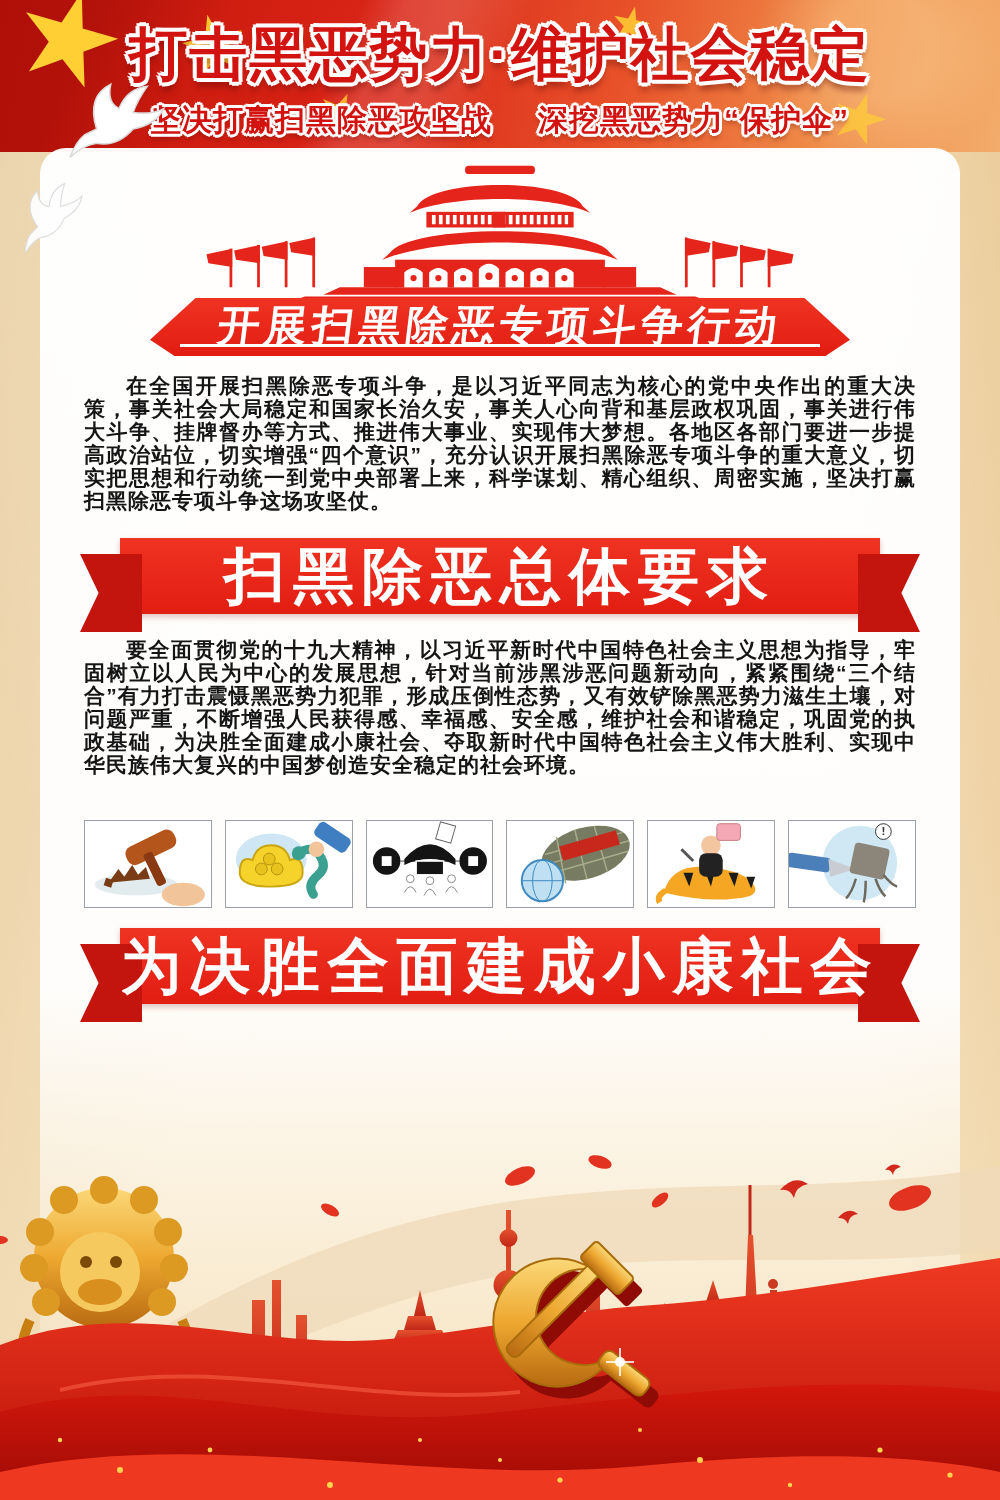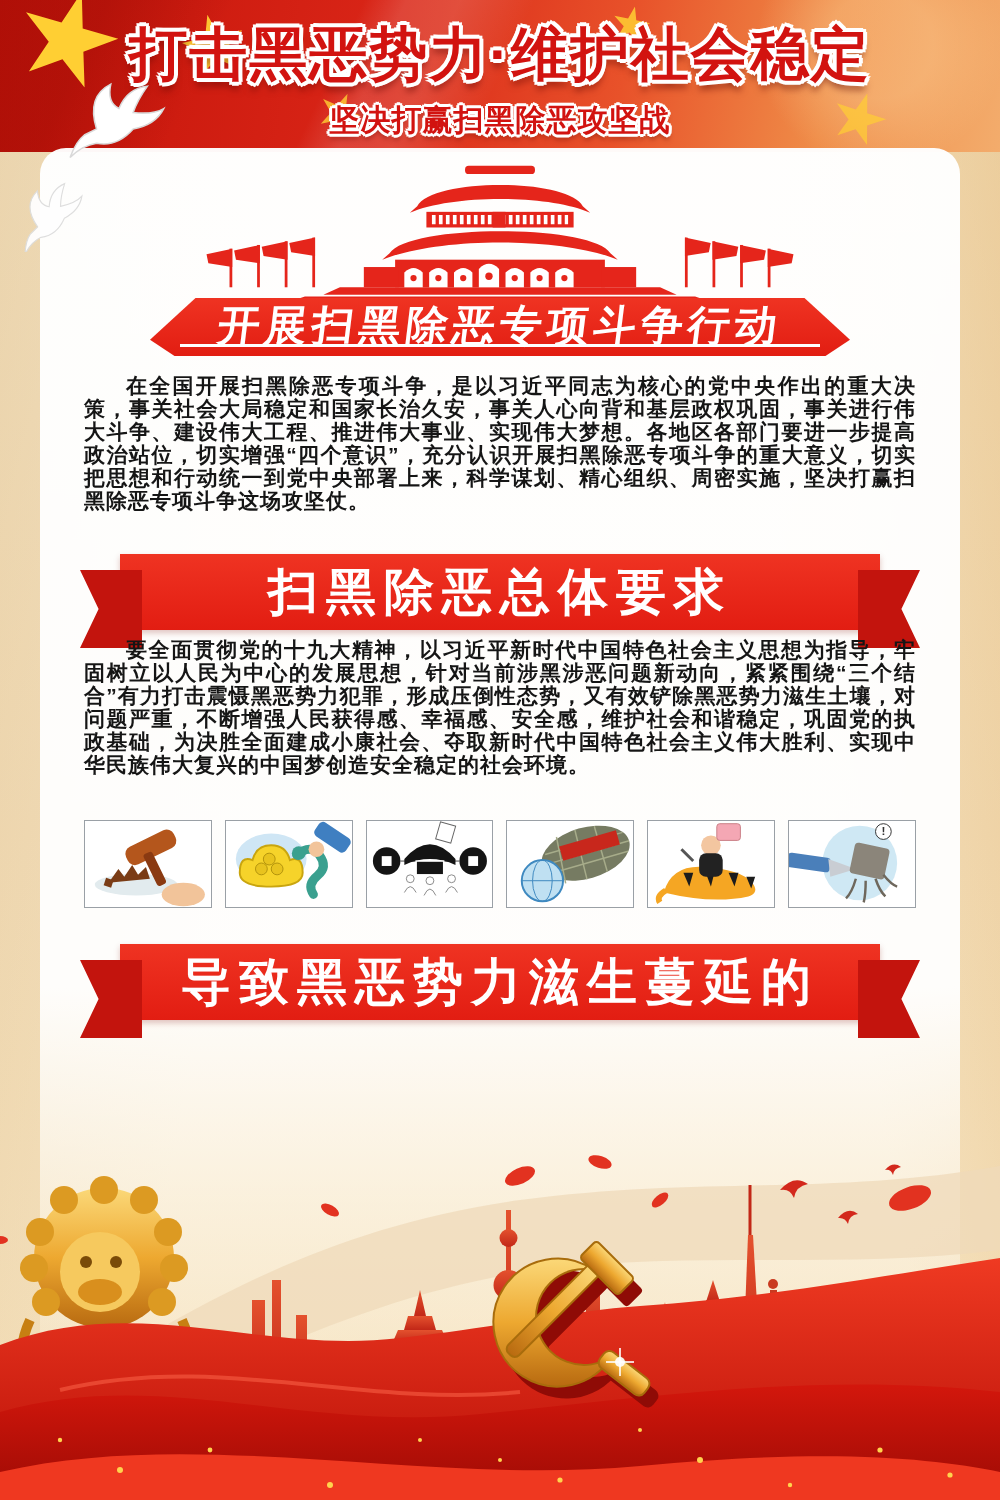--- a/index.html
+++ b/index.html
@@ -40,22 +40,22 @@
   
   .ribbon{position:absolute;background:linear-gradient(180deg,#ef3322,#e21d12);color:#fff;text-align:center;z-index:3;}
   .ribbon .tail{position:absolute;top:16px;width:62px;height:78px;background:#c3140d;z-index:-1;}
   .ribbon .tail.l{left:-40px;clip-path:polygon(0 0,100% 0,100% 100%,0 100%,30% 50%);}
   .ribbon .tail.r{right:-40px;clip-path:polygon(0 0,100% 0,70% 50%,100% 100%,0 100%);}
   .banner1{left:110px;top:150px;width:700px;height:58px;line-height:56px;
     clip-path:polygon(6.5% 0,93.5% 0,100% 72%,96.5% 100%,3.5% 100%,0 72%);
     font-size:42px;font-weight:900;letter-spacing:5px;}
   .banner1 .slant{display:inline-block;transform:skewX(-7deg);}
   .banner1::after{content:"";position:absolute;left:30px;right:30px;bottom:9px;height:3px;background:#fff;}
-  .banner23{left:80px;width:760px;height:76px;line-height:76px;font-size:50px;font-weight:900;letter-spacing:8px;
-    box-shadow:0 3px 6px rgba(130,20,10,.25);margin-top:16px;}
+  .banner23{left:80px;width:760px;height:76px;line-height:76px;font-size:61px;font-weight:900;letter-spacing:8px;
+    box-shadow:0 3px 6px rgba(130,20,10,.25);}
   .banner2{top:390px;}
   .banner3{top:780px;}
   
   .para{position:absolute;left:44px;width:832px;color:#151515;font-weight:700;
     font-size:21px;line-height:23px;letter-spacing:1px;text-align:justify;text-indent:2em;z-index:4;}
   .para.p1{top:226px;}
   .para.p2{top:490px;}
   .para.p3{top:884px;left:30px;width:860px;font-size:22px;line-height:25px;}
   
   .cartoon-row{position:absolute;left:44px;top:672px;width:832px;height:88px;display:flex;gap:13px;z-index:4;}
@@ -71,20 +71,21 @@
 
   <div class="header">
     <div class="star s1"></div>
     <div class="star s2"></div>
     <div class="star s3"></div>
     <div class="star s4"></div>
     <div class="star s5"></div>
     <div class="header-title">打击黑恶势力·维护社会稳定</div>
     <div class="header-sub">
       <span>坚决打赢扫黑除恶攻坚战</span>
+      <span>深挖黑恶势力“保护伞”</span>
     </div>
   </div>
 
   <svg class="dove d1" viewBox="0 0 110 90">
     <path d="M30,50 Q20,18 44,6 Q40,24 52,30 Q60,10 80,8 Q70,22 66,34 Q86,36 96,30 Q88,46 66,50 Q50,68 30,64 Q16,66 4,78 Q10,62 18,56 Z" fill="#fff" stroke="#d9d9d9" stroke-width="1.5"></path>
   </svg>
   <svg class="dove d2" viewBox="0 0 110 90">
     <path d="M30,50 Q20,18 44,6 Q40,24 52,30 Q60,10 80,8 Q70,22 66,34 Q86,36 96,30 Q88,46 66,50 Q50,68 30,64 Q16,66 4,78 Q10,62 18,56 Z" fill="#fff" stroke="#ddd" stroke-width="1.5" transform="rotate(-18 55 45)"></path>
   </svg>
 
@@ -145,21 +146,21 @@
           <circle cx="396" cy="124" r="3.4"></circle>
           <circle cx="423" cy="124" r="3.4"></circle>
           <circle cx="450" cy="124" r="3.4"></circle>
       </g>
     </svg>
 
     <div class="ribbon banner1">
       <span class="slant">开展扫黑除恶专项斗争行动</span>
     </div>
 
-    <div class="para p1">在全国开展扫黑除恶专项斗争，是以习近平同志为核心的党中央作出的重大决策，事关社会大局稳定和国家长治久安，事关人心向背和基层政权巩固，事关进行伟大斗争、建设伟大工程、推进伟大事业、实现伟大梦想。各地区各部门要进一步提高政治站位，切实增强“四个意识”，充分认识开展扫黑除恶专项斗争的重大意义，切实把思想和行动统一到党中央部署上来，科学谋划、精心组织、周密实施，坚决打赢扫黑除恶专项斗争这场攻坚仗。</div>
+    <div class="para p1">在全国开展扫黑除恶专项斗争，是以习近平同志为核心的党中央作出的重大决策，事关社会大局稳定和国家长治久安，事关人心向背和基层政权巩固，事关进行伟大斗争、挂牌督办等方式、推进伟大事业、实现伟大梦想。各地区各部门要进一步提高政治站位，切实增强“四个意识”，充分认识开展扫黑除恶专项斗争的重大意义，切实把思想和行动统一到党中央部署上来，科学谋划、精心组织、周密实施，坚决打赢扫黑除恶专项斗争这场攻坚仗。</div>
 
     <div class="ribbon banner23 banner2">
       <span class="tail l"></span>
       <span class="tail r"></span>
       <span>扫黑除恶总体要求</span>
     </div>
 
     <div class="para p2">要全面贯彻党的十九大精神，以习近平新时代中国特色社会主义思想为指导，牢固树立以人民为中心的发展思想，针对当前涉黑涉恶问题新动向，紧紧围绕“三个结合”有力打击震慑黑恶势力犯罪，形成压倒性态势，又有效铲除黑恶势力滋生土壤，对问题严重，不断增强人民获得感、幸福感、安全感，维护社会和谐稳定，巩固党的执政基础，为决胜全面建成小康社会、夺取新时代中国特色社会主义伟大胜利、实现中华民族伟大复兴的中国梦创造安全稳定的社会环境。</div>
 
     <div class="cartoon-row">
@@ -251,21 +252,21 @@
           </g>
           <circle cx="96" cy="10" r="8" fill="#fff" stroke="#333"></circle>
           <text x="96" y="14" text-anchor="middle" font-size="12" font-weight="bold" fill="#333">!</text>
         </svg>
       </div>
     </div>
 
     <div class="ribbon banner23 banner3">
       <span class="tail l"></span>
       <span class="tail r"></span>
-      <span>导致黑恶势力滋生蔓延的</span>
+      <span>为决胜全面建成小康社会</span>
     </div>
 
   </div>
 
   <svg class="artwork" viewBox="0 0 1000 360" preserveAspectRatio="none">
     <defs>
       <linearGradient id="gold" x1="0" y1="0" x2="0" y2="1">
         <stop offset="0" stop-color="#fbd878"></stop>
           <stop offset=".5" stop-color="#eda830"></stop>
           <stop offset="1" stop-color="#b86a10"></stop>

